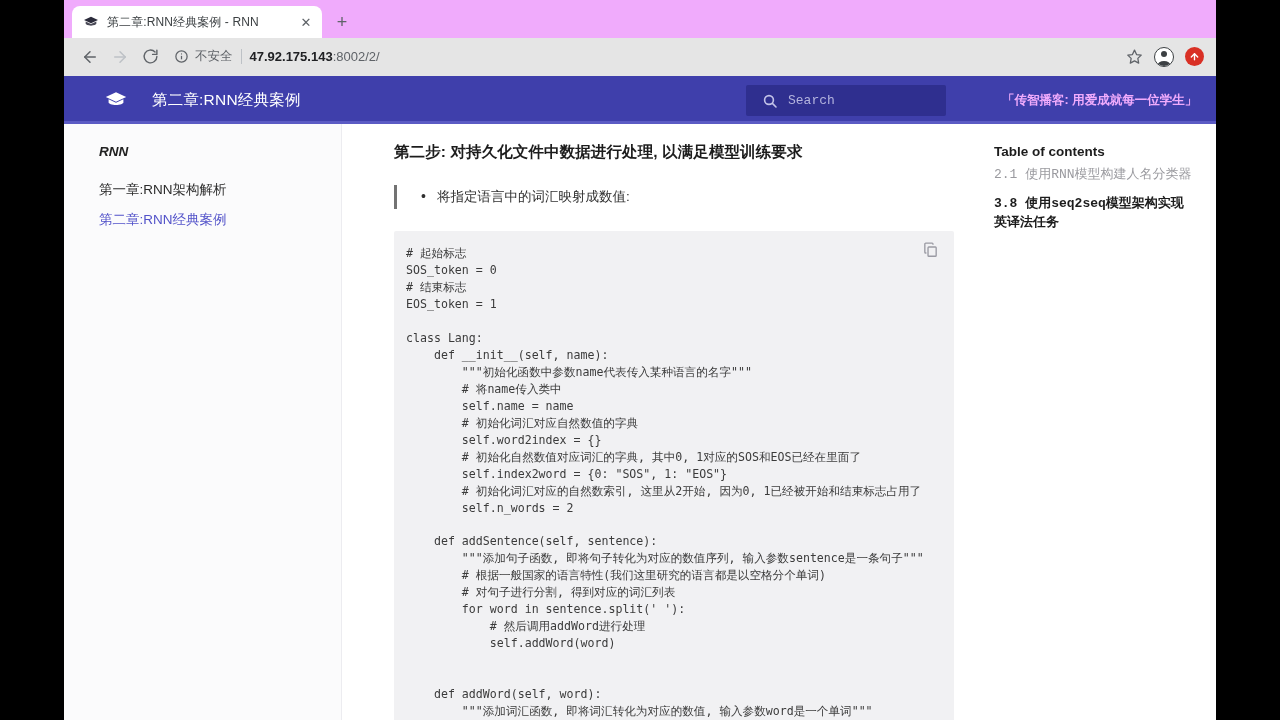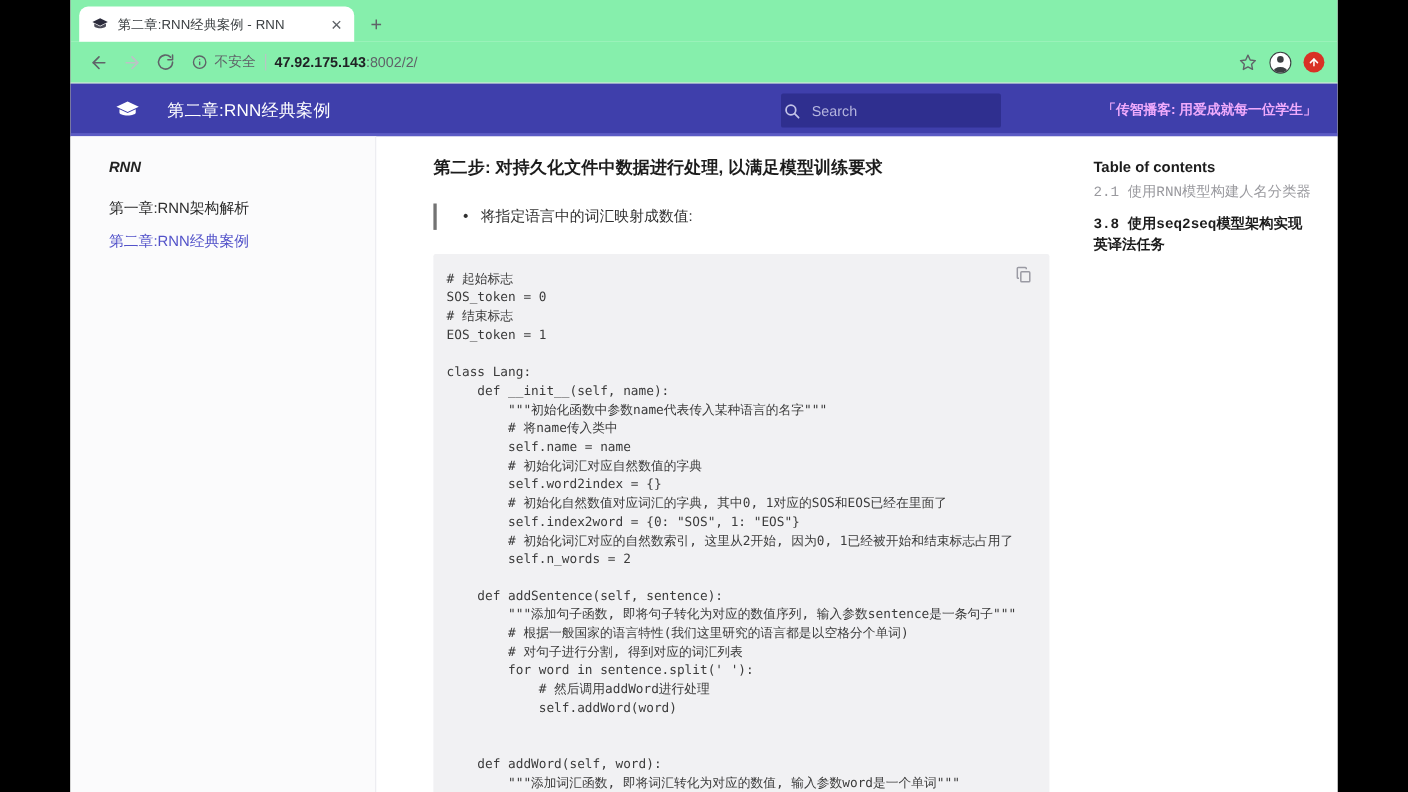--- a/index.html
+++ b/index.html
@@ -16,21 +16,21 @@
     left: 64px; top: 0;
     width: 1152px; height: 720px;
     background: #ffffff;
     overflow: hidden;
   }
 
   
   #tab-strip {
     position: relative;
     height: 38px;
-    background: #86efac;
+    background: #f0abfc;
     display: flex;
     align-items: flex-end;
     padding-left: 8px;
   }
   .tab {
     display: flex; align-items: center;
     height: 32px;
     width: 250px;
     background: #fff;
     border-radius: 8px 8px 0 0;
@@ -58,21 +58,21 @@
     width: 28px; height: 28px;
     margin-left: 6px; margin-bottom: 2px;
     display: flex; align-items: center; justify-content: center;
     color: #5f6368; font-size: 18px; font-weight: 300; line-height: 1;
     border-radius: 50%;
   }
 
   
   #toolbar {
     height: 38px;
-    background: #86efac;
+    background: #e5e5e5;
     display: flex;
     align-items: center;
     padding: 0 10px 0 12px;
     gap: 2px;
     border-bottom: 1px solid #e6e6e6;
   }
   .nav-btn {
     width: 28px; height: 28px;
     display: flex; align-items: center; justify-content: center;
     border-radius: 50%;
@@ -131,27 +131,28 @@
   #site-header::after {
     content:""; position:absolute; left:0; right:0; bottom:0;
     height:3px; background:#5b5bc4;
   }
   #header-logo { width: 24px; height: 24px; color:#fff; flex:0 0 24px; }
   #header-title {
     color: #fff; font-size: 15.5px; margin-left: 24px;
     white-space: nowrap; letter-spacing: 0.2px;
   }
   #header-search {
-    position:absolute; left: 646px; top: 9px;
+    position:absolute; left: 682px; top: 9px;
     width: 200px; height: 31px;
     background: #2f2f8f;
     border-radius: 2px;
     display: flex; align-items: center;
-    padding: 0 2px;
+    padding: 0 16px;
     gap: 10px;
+    font-family: Liberation Mono, monospace;
   }
   #search-icon { width:16px; height:16px; color:#c3c3e8; flex:0 0 16px; }
   #search-placeholder { font-size:13px; color:#b4b4de; }
   #header-tagline {
     position:absolute; left: 938px; top: 0; height:48px;
     display:flex; align-items:center;
     color:#f0abfc; font-size: 12.5px; font-weight: bold;
     white-space: nowrap;
   }
 

